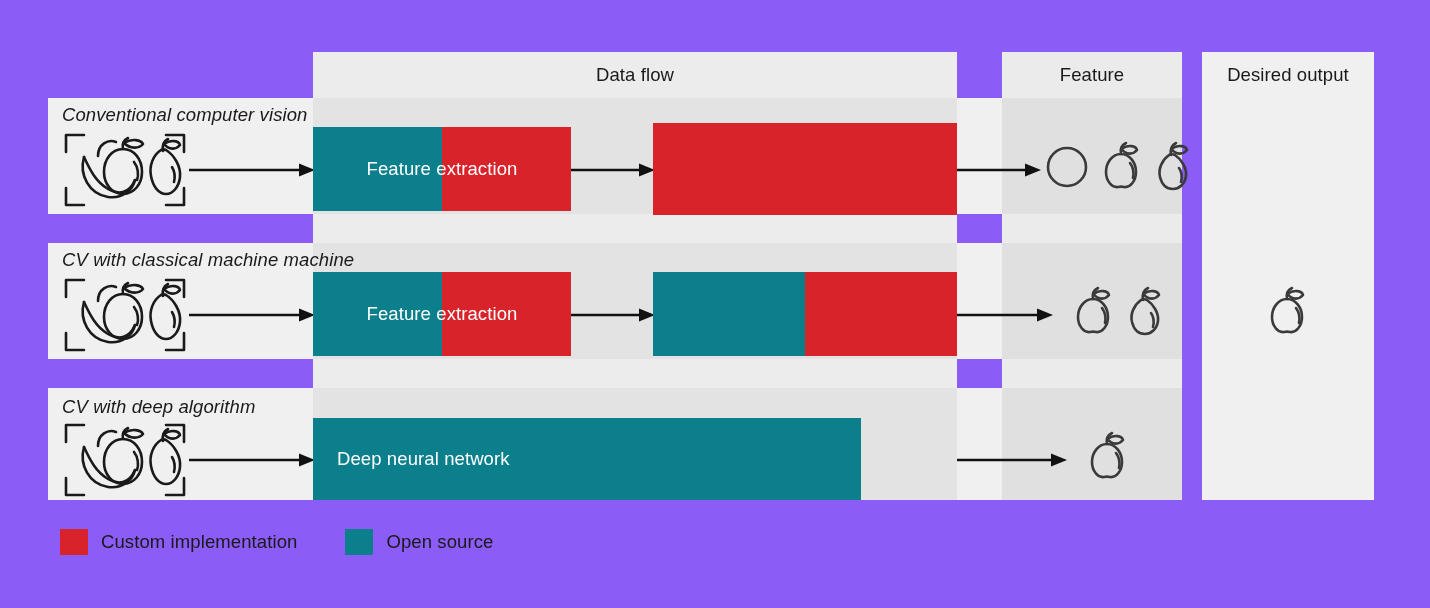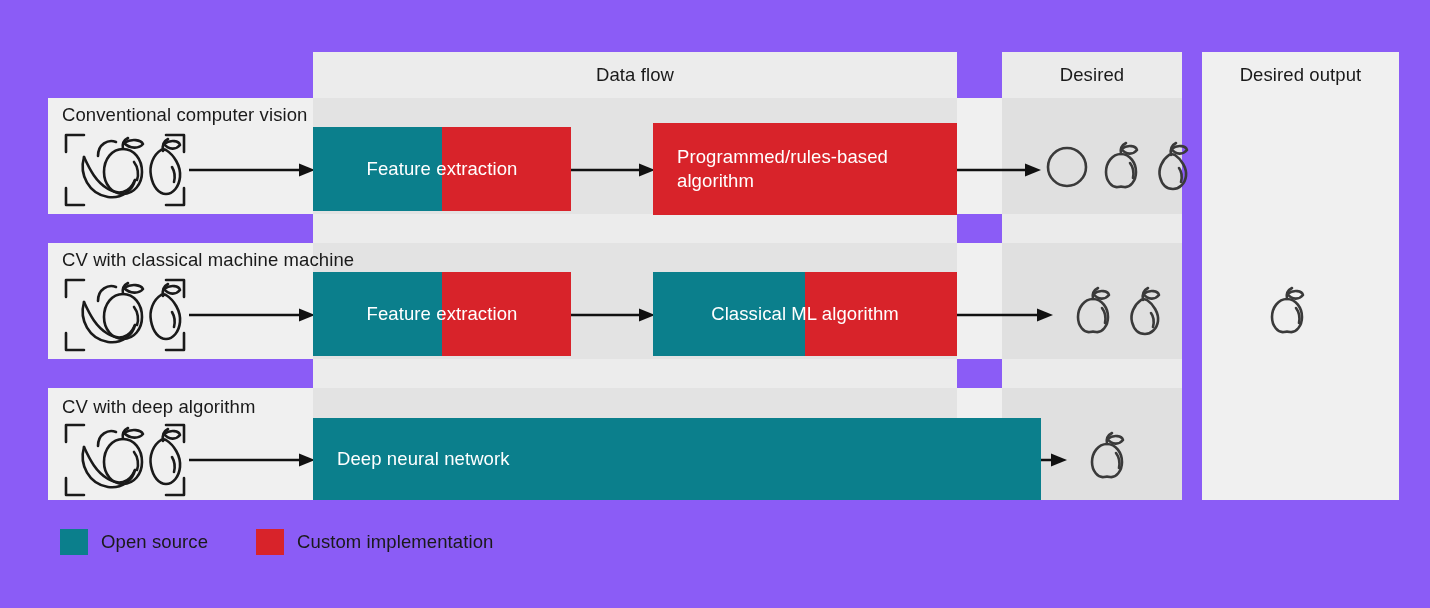--- a/index.html
+++ b/index.html
@@ -33,21 +33,20 @@
   }
   .band-output {
     left: 1002px;
     width: 180px;
     background: #ebebeb;
   }
   .band-desired {
     left: 1202px;
     width: 172px;
     background: #f0f0f0;
-    padding-left: 25px;
   }
 
   .band-header {
     position: absolute;
     top: 0;
     left: 0;
     right: 0;
     height: 46px;
     display: flex;
     align-items: center;
@@ -86,20 +85,21 @@
   #row3 { top: 388px; height: 112px; }
 
   
   .row-title {
     position: absolute;
     left: 62px;
     font-size: 18.5px;
     color: #1a1a1a;
     white-space: nowrap;
     letter-spacing: 0.1px;
+    font-style: italic;
   }
   #row1-title { top: 104px; }
   #row2-title { top: 249px; }
   #row3-title { top: 396px; }
 
   
   .input-icon {
     position: absolute;
     left: 62px;
     width: 126px;
@@ -137,21 +137,21 @@
     width: 100%;
     box-sizing: border-box;
   }
   .lbl-center { text-align: center; padding: 0 14px; }
   .lbl-left   { text-align: left;  padding: 0 24px; }
 
   #box-fe1 { left: 313px; top: 127px; width: 258px; height: 84px; }
   #box-pr1 { left: 653px; top: 123px; width: 304px; height: 92px; }
   #box-fe2 { left: 313px; top: 272px; width: 258px; height: 84px; }
   #box-ml2 { left: 653px; top: 272px; width: 304px; height: 84px; }
-  #box-dnn { left: 313px; top: 418px; width: 728px; height: 82px; }
+  #box-dnn { left: 313px; top: 418px; width: 548px; height: 82px; }
 
   
   .out-group {
     position: absolute;
     display: flex;
     align-items: center;
     gap: 2px;
   }
   #out1 { left: 1040px; top: 138px; }
   #out2 { left: 1068px; top: 283px; }
@@ -186,21 +186,21 @@
 </style>
 </head>
 <body>
 
 <div id="canvas">
 
   <div class="band band-dataflow">
     <div class="band-header">Data flow</div>
   </div>
   <div class="band band-output">
-    <div class="band-header">Desired</div>
+    <div class="band-header">Feature</div>
   </div>
   <div class="band band-desired">
     <div class="band-header">Desired output</div>
   </div>
 
   <div class="row-strip" id="row1">
     <div class="over-dataflow"></div>
     <div class="over-output"></div>
   </div>
   <div class="row-strip" id="row2">
@@ -326,33 +326,31 @@
   </div>
 
   <div class="pbox" id="box-fe1">
     <div class="fill" style="left:0; width:50%;  background:#0b7f8c;"></div>
     <div class="fill" style="left:50%; width:50%; background:#d8232a;"></div>
     <div class="lbl lbl-center">Feature extraction</div>
   </div>
 
   <div class="pbox" id="box-pr1">
     <div class="fill" style="left:0; width:100%; background:#d8232a;"></div>
-    <div class="lbl lbl-left">Programmed/rules-based algorithm</div>
   </div>
 
   <div class="pbox" id="box-fe2">
     <div class="fill" style="left:0; width:50%;  background:#0b7f8c;"></div>
     <div class="fill" style="left:50%; width:50%; background:#d8232a;"></div>
     <div class="lbl lbl-center">Feature extraction</div>
   </div>
 
   <div class="pbox" id="box-ml2">
     <div class="fill" style="left:0; width:50%;  background:#0b7f8c;"></div>
     <div class="fill" style="left:50%; width:50%; background:#d8232a;"></div>
-    <div class="lbl lbl-center">Classical ML algorithm</div>
   </div>
 
   <div class="pbox" id="box-dnn">
     <div class="fill" style="left:0; width:100%; background:#0b7f8c;"></div>
     <div class="lbl lbl-left">Deep neural network</div>
   </div>
 
   <div class="out-group" id="out1">
     <svg width="54" height="54" viewBox="0 0 54 54" fill="none" stroke="#3a3a3a" stroke-width="2.6">
       <circle cx="27" cy="29" r="19"></circle>
@@ -399,22 +397,22 @@
     <svg width="50" height="54" viewBox="0 0 50 54" fill="none" stroke="#3a3a3a" stroke-width="2.6" stroke-linecap="round" stroke-linejoin="round">
       <path d="M25 16 C16 16 10 25 10 34 C10 43 16 50 22 49 C24 48.5 26 48.5 28 49 C34 50 40 43 40 34 C40 25 34 16 25 16 Z"></path>
       <path d="M25 16 C24 11 26 7 30 5"></path>
       <path d="M25.5 11 C32 6 40 8 41 12 C37 17 30 17 25.5 11 Z"></path>
       <path d="M34 25 C37 29 38 35 37 40"></path>
     </svg>
   </div>
 
   <div id="legend">
     <div class="legend-item">
+      <div class="legend-swatch" style="background:#d8232a;"></div>
+      <div class="legend-label">Custom implementation</div>
+    </div>
+    <div class="legend-item">
       <div class="legend-swatch" style="background:#0b7f8c;"></div>
       <div class="legend-label">Open source</div>
     </div>
-    <div class="legend-item">
-      <div class="legend-swatch" style="background:#d8232a;"></div>
-      <div class="legend-label">Custom implementation</div>
-    </div>
   </div>
 
 </div>
 
 </body></html>

